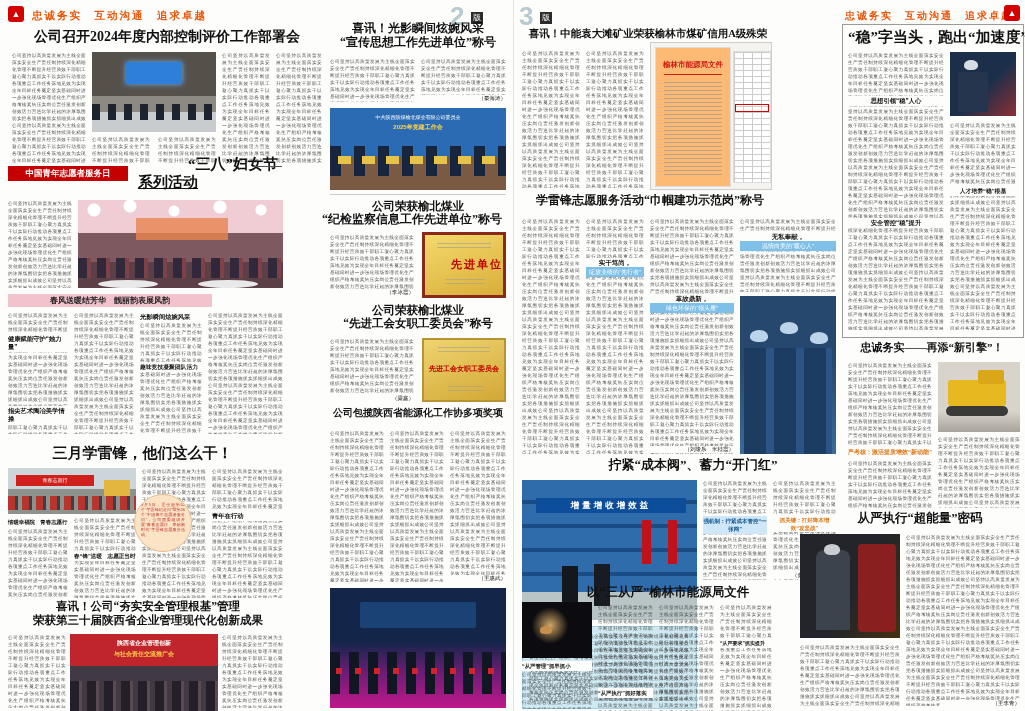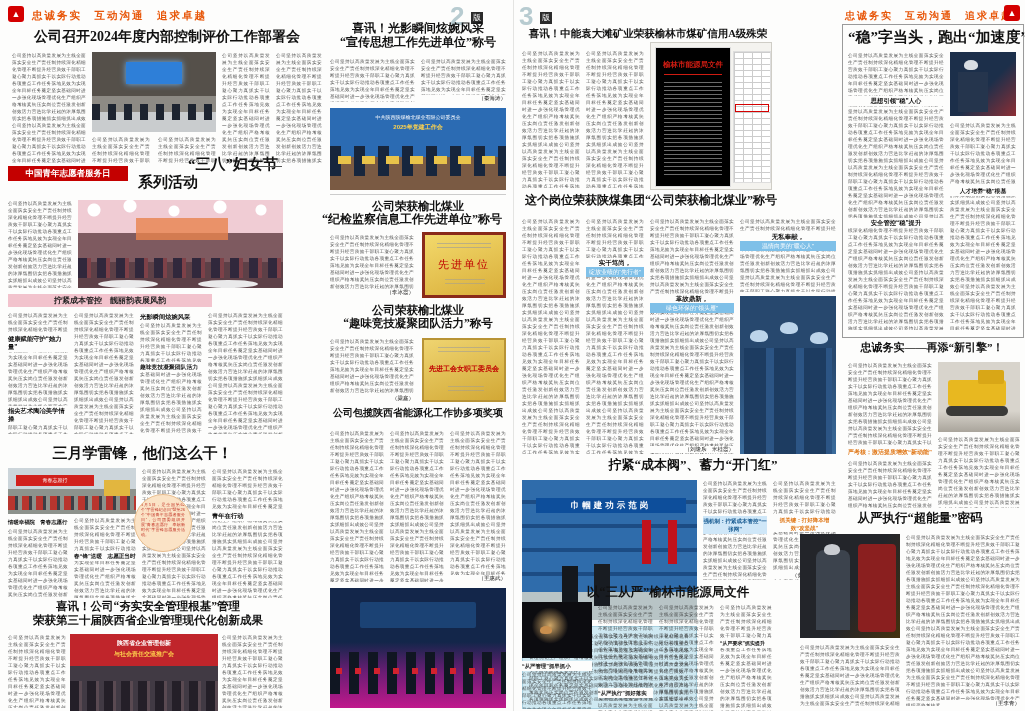--- a/index.html
+++ b/index.html
@@ -44,31 +44,31 @@
   <div class="abs" style="left:34px;top:10px;width:56px;height:22px;background:#2e7fd8;box-shadow:0 0 6px #6fb0ee;"></div>
   <div class="abs" style="left:0;bottom:12px;width:100%;height:16px;background:repeating-linear-gradient(90deg,#1d2430 0 8px,transparent 8px 16px);"></div>
 </div>
 <div class="tx" style="left:92px;top:136px;width:58px;height:28px;">公司坚持以高质量发展为主线全面落实安全生产责任制持续深化精细化管理不断提升经营质效干部职工凝心聚力真抓实干以实际行动推动各项重点工作任务落地见效为实现全年目标任务奠</div>
 <div class="tx" style="left:158px;top:136px;width:58px;height:28px;">公司坚持以高质量发展为主线全面落实安全生产责任制持续深化精细化管理不断提升经营质效干部职工凝心聚力真抓实干以实际行动推动各项重点工作任务落地见效为实现全年目标任务奠</div>
 <div class="tx" style="left:222px;top:52px;width:48px;height:112px;">公司坚持以高质量发展为主线全面落实安全生产责任制持续深化精细化管理不断提升经营质效干部职工凝心聚力真抓实干以实际行动推动各项重点工作任务落地见效为实现全年目标任务奠定坚实基础同时进一步强化现场管理优化生产组织严格考核奖惩压实岗位责任激发创新创效活力营造比学赶超的浓厚氛围切实把各项措施抓实抓细抓出成效公司坚持以高质量发展为主线全面落实安全生产责任制持续深化精细化管理不断提升经营质</div>
 <div class="tx" style="left:276px;top:52px;width:46px;height:112px;">公司坚持以高质量发展为主线全面落实安全生产责任制持续深化精细化管理不断提升经营质效干部职工凝心聚力真抓实干以实际行动推动各项重点工作任务落地见效为实现全年目标任务奠定坚实基础同时进一步强化现场管理优化生产组织严格考核奖惩压实岗位责任激发创新创效活力营造比学赶超的浓厚氛围切实把各项措施抓实抓细抓出成效公司坚持以高质量发展为主线全面落实安全生产责任制持续深化精细化管理不断提升经营质</div>
 
 <div class="abs" style="left:8px;top:166px;width:120px;height:15px;background:#c40000;color:#fff;font-weight:bold;font-size:8.5px;line-height:15px;text-align:center;">中国青年志愿者服务日</div>
 <div class="hl" style="left:138px;top:157px;width:140px;font-size:15px;text-align:right;">“三八”妇女节</div>
-<div class="hl" style="left:138px;top:175px;width:140px;font-size:15px;text-align:left;">系列活动</div>
+<div class="hl" style="left:138px;top:175px;width:140px;font-size:15px;text-align:left;text-decoration:underline;">系列活动</div>
 <div class="abs" style="left:252px;top:166px;width:30px;height:1px;background:#555;"></div>
 <div class="tx" style="left:8px;top:200px;width:64px;height:88px;">公司坚持以高质量发展为主线全面落实安全生产责任制持续深化精细化管理不断提升经营质效干部职工凝心聚力真抓实干以实际行动推动各项重点工作任务落地见效为实现全年目标任务奠定坚实基础同时进一步强化现场管理优化生产组织严格考核奖惩压实岗位责任激发创新创效活力营造比学赶超的浓厚氛围切实把各项措施抓实抓细抓出成效公司坚持以高质量发展为主线全面落实安全生产责任制持续深化精细化管理不断提升经营质效干部职工凝心聚力真抓实干以实际行动推动各项</div>
 <div class="photo" style="left:78px;top:200px;width:205px;height:88px;background:linear-gradient(180deg,#f0ccd4 0 38%,#7e5a60 38% 70%,#5d4047 70% 100%);">
   <div class="abs" style="left:0;top:0;width:100%;height:36px;background:radial-gradient(circle 7px at 16px 10px,#fff 6px,transparent 7px),radial-gradient(circle 7px at 52px 6px,#fff 6px,transparent 7px),radial-gradient(circle 6px at 96px 11px,#fff 5px,transparent 6px),radial-gradient(circle 7px at 142px 7px,#fff 6px,transparent 7px),radial-gradient(circle 6px at 183px 10px,#fff 5px,transparent 6px);"></div>
   <div class="abs" style="left:58px;top:18px;width:92px;height:22px;background:#e8834d;opacity:.8;"></div>
   <div class="abs" style="left:0;bottom:10px;width:100%;height:20px;background:repeating-linear-gradient(90deg,#31283c 0 9px,#7e4148 9px 13px,transparent 13px 19px);"></div>
   <div class="abs" style="left:20px;bottom:0;width:60px;height:8px;background:#e9e9ea;border-radius:50%;"></div>
   <div class="abs" style="left:120px;bottom:0;width:60px;height:8px;background:#e9e9ea;border-radius:50%;"></div>
 </div>
-<div class="abs" style="left:8px;top:294px;width:204px;height:13px;background:#f2c3cd;font-weight:bold;font-size:8px;line-height:13px;text-align:center;color:#222;">拧紧成本管控　靓丽韵表展风韵</div>
+<div class="abs" style="left:8px;top:294px;width:204px;height:13px;background:#f2c3cd;font-weight:bold;font-size:8px;line-height:13px;text-align:center;color:#222;">春风送暖结芳华　靓丽韵表展风韵</div>
 <div class="tx" style="left:8px;top:312px;width:60px;height:122px;">公司坚持以高质量发展为主线全面落实安全生产责任制持续深化精细化管理不断提升经营质效干部职工凝心聚力真抓实干以实际行动推动各项重点工作任务落地见效为实现全年目标任务奠定坚实基础同时进一步强化现场管理优化生产组织严格考核奖惩压实岗位责任激发创新创效活力营造比学赶超的浓厚氛围切实把各项措施抓实抓细抓出成效公司坚持以高质量发展为主线全面落实安全生产责任制持续深化精细化管理不断提升经营质效干部职工凝心聚力真抓实干以实际行动推动各项重点工作任务落地见效为实现全年目标任务奠定坚实基础同时进一步强化现场管理优化生产组织严格考核奖惩压实岗位</div>
 <div class="tx" style="left:74px;top:312px;width:60px;height:122px;">公司坚持以高质量发展为主线全面落实安全生产责任制持续深化精细化管理不断提升经营质效干部职工凝心聚力真抓实干以实际行动推动各项重点工作任务落地见效为实现全年目标任务奠定坚实基础同时进一步强化现场管理优化生产组织严格考核奖惩压实岗位责任激发创新创效活力营造比学赶超的浓厚氛围切实把各项措施抓实抓细抓出成效公司坚持以高质量发展为主线全面落实安全生产责任制持续深化精细化管理不断提升经营质效干部职工凝心聚力真抓实干以实际行动推动各项重点工作任务落地见效为实现全年目标任务奠定坚实基础同时进一步强化现场管理优化生产组织严格考核奖惩压实岗位</div>
 <div class="tx" style="left:140px;top:322px;width:62px;height:112px;">公司坚持以高质量发展为主线全面落实安全生产责任制持续深化精细化管理不断提升经营质效干部职工凝心聚力真抓实干以实际行动推动各项重点工作任务落地见效为实现全年目标任务奠定坚实基础同时进一步强化现场管理优化生产组织严格考核奖惩压实岗位责任激发创新创效活力营造比学赶超的浓厚氛围切实把各项措施抓实抓细抓出成效公司坚持以高质量发展为主线全面落实安全生产责任制持续深化精细化管理不断提升经营质效干部职工凝心聚力真抓实干以实际行动推动各项重点工作任务落地见效为实现全年目标任务奠定坚实基础同</div>
 <div class="tx" style="left:208px;top:312px;width:75px;height:122px;">公司坚持以高质量发展为主线全面落实安全生产责任制持续深化精细化管理不断提升经营质效干部职工凝心聚力真抓实干以实际行动推动各项重点工作任务落地见效为实现全年目标任务奠定坚实基础同时进一步强化现场管理优化生产组织严格考核奖惩压实岗位责任激发创新创效活力营造比学赶超的浓厚氛围切实把各项措施抓实抓细抓出成效公司坚持以高质量发展为主线全面落实安全生产责任制持续深化精细化管理不断提升经营质效干部职工凝心聚力真抓实干以实际行动推动各项重点工作任务落地见效为实现全年目标任务奠定坚实基础同时进一步强化现场管理优化生产组织严格考核奖惩压实岗位责任激发创新创效活力营造比学赶超的浓厚氛围切实把各项措施抓实抓细抓出成效公司坚持以高质量发展为主线全面落实安</div>
 <div class="sh" style="left:8px;top:334px;width:60px;">健康赋能守护“她力量”</div>
 <div class="sh" style="left:8px;top:406px;width:60px;">指尖艺术陶冶美学情操</div>
 <div class="sh" style="left:140px;top:312px;width:62px;">光影瞬间炫婉风采</div>
 <div class="sh" style="left:140px;top:362px;width:62px;font-size:5.8px;">趣味竞技凝聚团队活力</div>
 
 <div class="hl" style="left:20px;top:446px;width:245px;font-size:15px;">三月学雷锋，他们这么干！</div>
@@ -108,26 +108,26 @@
   <div class="abs" style="left:8px;bottom:26px;width:160px;height:8px;background:repeating-linear-gradient(90deg,#e8c34a 0 13px,transparent 13px 24px);"></div>
 </div>
 
 <div class="abs" style="left:330px;top:194px;width:176px;height:1px;background:#ccc;"></div>
 <div class="hl" style="left:330px;top:200px;width:176px;font-size:11.5px;">公司荣获榆北煤业</div>
 <div class="hl" style="left:322px;top:213px;width:176px;font-size:12px;">“纪检监察信息工作先进单位”称号</div>
 <div class="tx" style="left:330px;top:234px;width:84px;height:62px;">公司坚持以高质量发展为主线全面落实安全生产责任制持续深化精细化管理不断提升经营质效干部职工凝心聚力真抓实干以实际行动推动各项重点工作任务落地见效为实现全年目标任务奠定坚实基础同时进一步强化现场管理优化生产组织严格考核奖惩压实岗位责任激发创新创效活力营造比学赶超的浓厚氛围切实把各项措施抓实抓细抓出成效公司坚持以高质量发展为主线全面落实安全生产责任制持续深化精细化管理不断提升经营质效干</div>
 <div class="byline" style="left:330px;top:289px;width:84px;">（李冰霞）</div>
 <div class="photo" style="left:422px;top:232px;width:84px;height:66px;border:3px solid #8a2a1a;box-sizing:border-box;background:linear-gradient(160deg,#f3d96b,#d9ae3a);">
   <div class="lines" style="left:12px;top:8px;width:54px;height:6px;opacity:.6;"></div>
-  <div class="abs" style="left:0;top:22px;width:100%;text-align:center;color:#c00000;font-weight:normal;font-size:11px;letter-spacing:2px;">先进单位</div>
+  <div class="abs" style="left:0;top:22px;width:100%;text-align:right;color:#c00000;font-weight:bold;font-size:11px;letter-spacing:2px;">先进单位</div>
   <div class="lines" style="left:20px;top:44px;width:40px;height:5px;opacity:.5;"></div>
 </div>
 
 <div class="hl" style="left:330px;top:304px;width:176px;font-size:11.5px;">公司荣获榆北煤业</div>
-<div class="hl" style="left:330px;top:317px;width:176px;font-size:11.5px;">“趣味竞技凝聚团队活力”称号</div>
+<div class="hl" style="left:330px;top:317px;width:176px;font-size:11.5px;">“先进工会女职工委员会”称号</div>
 <div class="tx" style="left:330px;top:338px;width:84px;height:64px;">公司坚持以高质量发展为主线全面落实安全生产责任制持续深化精细化管理不断提升经营质效干部职工凝心聚力真抓实干以实际行动推动各项重点工作任务落地见效为实现全年目标任务奠定坚实基础同时进一步强化现场管理优化生产组织严格考核奖惩压实岗位责任激发创新创效活力营造比学赶超的浓厚氛围切实把各项措施抓实抓细抓出成效公司坚持以高质量发展为主线全面落实安全生产责任制持续深化精细化管理不断提升经营质效干部职工凝心聚力真抓实干以实际行动推动</div>
 <div class="byline" style="left:330px;top:395px;width:84px;">（梁鑫）</div>
 <div class="photo" style="left:422px;top:338px;width:84px;height:64px;border:2px solid #b89335;box-sizing:border-box;background:linear-gradient(160deg,#efd470,#d2a836);">
   <div class="lines" style="left:14px;top:7px;width:52px;height:5px;opacity:.55;"></div>
   <div class="abs" style="left:0;top:24px;width:100%;text-align:center;color:#c00000;font-weight:bold;font-size:7px;">先进工会女职工委员会</div>
   <div class="lines" style="left:24px;top:46px;width:36px;height:5px;opacity:.5;"></div>
 </div>
 
 <div class="hl" style="left:330px;top:408px;width:176px;font-size:10px;">公司包揽陕西省能源化工作协多项奖项</div>
 <div class="tx" style="left:330px;top:430px;width:54px;height:152px;">公司坚持以高质量发展为主线全面落实安全生产责任制持续深化精细化管理不断提升经营质效干部职工凝心聚力真抓实干以实际行动推动各项重点工作任务落地见效为实现全年目标任务奠定坚实基础同时进一步强化现场管理优化生产组织严格考核奖惩压实岗位责任激发创新创效活力营造比学赶超的浓厚氛围切实把各项措施抓实抓细抓出成效公司坚持以高质量发展为主线全面落实安全生产责任制持续深化精细化管理不断提升经营质效干部职工凝心聚力真抓实干以实际行动推动各项重点工作任务落地见效为实现全年目标任务奠定坚实基础同时进一步强化现场管理优化生产组织严格考核奖惩压实岗位责任激发创新创效活力营造比学赶超的浓厚氛围切实把各项措施抓实</div>
@@ -144,31 +144,31 @@
 
 <div class="pgnum" style="left:519px;top:3px;">3</div>
 <div class="banbox" style="left:540px;top:12px;">版</div>
 <div class="slogan" style="left:845px;top:9px;font-size:10px;">忠诚务实　互动沟通　追求卓越</div>
 <div class="logo" style="left:1004px;top:5px;">▲</div>
 
 <div class="hl" style="left:522px;top:28px;width:252px;font-size:10.5px;">喜讯！中能袁大滩矿业荣获榆林市煤矿信用A级殊荣</div>
 <div class="tx" style="left:522px;top:50px;width:58px;height:138px;">公司坚持以高质量发展为主线全面落实安全生产责任制持续深化精细化管理不断提升经营质效干部职工凝心聚力真抓实干以实际行动推动各项重点工作任务落地见效为实现全年目标任务奠定坚实基础同时进一步强化现场管理优化生产组织严格考核奖惩压实岗位责任激发创新创效活力营造比学赶超的浓厚氛围切实把各项措施抓实抓细抓出成效公司坚持以高质量发展为主线全面落实安全生产责任制持续深化精细化管理不断提升经营质效干部职工凝心聚力真抓实干以实际行动推动各项重点工作任务落地见效为实现全年目标任务奠定坚实基础同时进一步强化现场管理优化生产组织严格考核奖惩压实岗位责任激发创新创效活力营造比学赶超的浓厚氛围切实把各项</div>
 <div class="tx" style="left:586px;top:50px;width:58px;height:138px;">公司坚持以高质量发展为主线全面落实安全生产责任制持续深化精细化管理不断提升经营质效干部职工凝心聚力真抓实干以实际行动推动各项重点工作任务落地见效为实现全年目标任务奠定坚实基础同时进一步强化现场管理优化生产组织严格考核奖惩压实岗位责任激发创新创效活力营造比学赶超的浓厚氛围切实把各项措施抓实抓细抓出成效公司坚持以高质量发展为主线全面落实安全生产责任制持续深化精细化管理不断提升经营质效干部职工凝心聚力真抓实干以实际行动推动各项重点工作任务落地见效为实现全年目标任务奠定坚实基础同时进一步强化现场管理优化生产组织严格考核奖惩压实岗位责任激发创新创效活力营造比学赶超的浓厚氛围切实把各项</div>
 <div class="photo" style="left:650px;top:42px;width:122px;height:148px;background:#f4f3ef;border:1px solid #cfcdc6;box-sizing:border-box;">
-  <div class="abs" style="left:4px;top:4px;width:74px;height:138px;background:#000000;border:1px solid #ddd;">
+  <div class="abs" style="left:4px;top:4px;width:74px;height:138px;background:#fdba74;border:1px solid #ddd;">
     <div class="abs" style="left:0;top:12px;width:100%;text-align:center;color:#cf1c12;font-weight:bold;font-size:7.5px;font-family:'Liberation Serif',serif;">榆林市能源局文件</div>
     <div class="abs" style="left:8px;top:26px;width:58px;height:1px;background:#cf1c12;"></div>
     <div class="lines" style="left:8px;top:34px;width:58px;height:96px;opacity:.7;"></div>
   </div>
   <div class="abs" style="left:82px;top:8px;width:36px;height:130px;background:#fff;border:1px solid #ddd;background-image:linear-gradient(#ccc 1px,transparent 1px),linear-gradient(90deg,#ccc 1px,transparent 1px);background-size:100% 6px,9px 100%;">
     <div class="abs" style="left:1px;top:52px;width:32px;height:6px;border:1px solid #d40000;"></div>
   </div>
 </div>
 
-<div class="hl" style="left:525px;top:194px;width:250px;font-size:12px;">这个岗位荣获陕煤集团“公司荣获榆北煤业”称号</div>
+<div class="hl" style="left:525px;top:194px;width:250px;font-size:12px;">学雷锋志愿服务活动“巾帼建功示范岗”称号</div>
 <div class="tx" style="left:522px;top:218px;width:58px;height:236px;">公司坚持以高质量发展为主线全面落实安全生产责任制持续深化精细化管理不断提升经营质效干部职工凝心聚力真抓实干以实际行动推动各项重点工作任务落地见效为实现全年目标任务奠定坚实基础同时进一步强化现场管理优化生产组织严格考核奖惩压实岗位责任激发创新创效活力营造比学赶超的浓厚氛围切实把各项措施抓实抓细抓出成效公司坚持以高质量发展为主线全面落实安全生产责任制持续深化精细化管理不断提升经营质效干部职工凝心聚力真抓实干以实际行动推动各项重点工作任务落地见效为实现全年目标任务奠定坚实基础同时进一步强化现场管理优化生产组织严格考核奖惩压实岗位责任激发创新创效活力营造比学赶超的浓厚氛围切实把各项措施抓实抓细抓出成效公司坚持以高质量发展为主线全面落实安全生产责任制持续深化精细化管理不断提升经营质效干部职工凝心聚力真抓实干以实际行动推动各项重点工作任务落地见效为实现全年目标任务奠定坚实基础同时进一步强化现场管理优化生产组织严格考核奖惩压实岗位责任激发创新创效活力营造比学赶超的浓厚氛围切实把各项措施抓实抓细抓出成效公司坚持以高质量发展为主线全面落实安全生产责</div>
 <div class="tx" style="left:586px;top:218px;width:58px;height:236px;">公司坚持以高质量发展为主线全面落实安全生产责任制持续深化精细化管理不断提升经营质效干部职工凝心聚力真抓实干以实际行动推动各项重点工作任务落地见效为实现全年目标任务奠定坚实基础同时进一步强化现场管理优化生产组织严格考核奖惩压实岗位责任激发创新创效活力营造比学赶超的浓厚氛围切实把各项措施抓实抓细抓出成效公司坚持以高质量发展为主线全面落实安全生产责任制持续深化精细化管理不断提升经营质效干部职工凝心聚力真抓实干以实际行动推动各项重点工作任务落地见效为实现全年目标任务奠定坚实基础同时进一步强化现场管理优化生产组织严格考核奖惩压实岗位责任激发创新创效活力营造比学赶超的浓厚氛围切实把各项措施抓实抓细抓出成效公司坚持以高质量发展为主线全面落实安全生产责任制持续深化精细化管理不断提升经营质效干部职工凝心聚力真抓实干以实际行动推动各项重点工作任务落地见效为实现全年目标任务奠定坚实基础同时进一步强化现场管理优化生产组织严格考核奖惩压实岗位责任激发创新创效活力营造比学赶超的浓厚氛围切实把各项措施抓实抓细抓出成效公司坚持以高质量发展为主线全面落实安全生产责</div>
 <div class="tx" style="left:650px;top:218px;width:84px;height:236px;">公司坚持以高质量发展为主线全面落实安全生产责任制持续深化精细化管理不断提升经营质效干部职工凝心聚力真抓实干以实际行动推动各项重点工作任务落地见效为实现全年目标任务奠定坚实基础同时进一步强化现场管理优化生产组织严格考核奖惩压实岗位责任激发创新创效活力营造比学赶超的浓厚氛围切实把各项措施抓实抓细抓出成效公司坚持以高质量发展为主线全面落实安全生产责任制持续深化精细化管理不断提升经营质效干部职工凝心聚力真抓实干以实际行动推动各项重点工作任务落地见效为实现全年目标任务奠定坚实基础同时进一步强化现场管理优化生产组织严格考核奖惩压实岗位责任激发创新创效活力营造比学赶超的浓厚氛围切实把各项措施抓实抓细抓出成效公司坚持以高质量发展为主线全面落实安全生产责任制持续深化精细化管理不断提升经营质效干部职工凝心聚力真抓实干以实际行动推动各项重点工作任务落地见效为实现全年目标任务奠定坚实基础同时进一步强化现场管理优化生产组织严格考核奖惩压实岗位责任激发创新创效活力营造比学赶超的浓厚氛围切实把各项措施抓实抓细抓出成效公司坚持以高质量发展为主线全面落实安全生产责任制持续深化精细化管理不断提升经营质效干部职工凝心聚力真抓实干以实际行动推动各项重点工作任务落地见效为实现全年目标任务奠定坚实基础同时进一步强化现场管理优化生产组织严格考核奖惩压实岗位责任激发创新创效活力营造比学赶超的浓厚氛围切实把各项措施抓实抓细抓出成效公司坚持以高质量发展为主线全面落实安全生产责任制持续深化精细化管理不断提升经营质效干</div>
 <div class="tx" style="left:740px;top:218px;width:96px;height:74px;">公司坚持以高质量发展为主线全面落实安全生产责任制持续深化精细化管理不断提升经营质效干部职工凝心聚力真抓实干以实际行动推动各项重点工作任务落地见效为实现全年目标任务奠定坚实基础同时进一步强化现场管理优化生产组织严格考核奖惩压实岗位责任激发创新创效活力营造比学赶超的浓厚氛围切实把各项措施抓实抓细抓出成效公司坚持以高质量发展为主线全面落实安全生产责任制持续深化精细化管理不断提升经营质效干部职工凝心聚力真抓实干以实际行动推动各项重点工作任务落地见效为实现全年目标任务奠定坚实基础同时进一步强化现场管理优化</div>
 <div class="bluehead" style="left:586px;top:258px;width:58px;">
   <div class="l1">实干笃尚，</div>
   <div class="l2">绽放业绩的“先行者”</div>
 </div>
 <div class="bluehead" style="left:650px;top:294px;width:84px;">
   <div class="l1">革故鼎新，</div>
@@ -205,21 +205,21 @@
 <div class="photo" style="left:938px;top:362px;width:82px;height:70px;background:linear-gradient(180deg,#d8d4cc 0 70%,#a9a49b 100%);">
   <div class="abs" style="left:10px;top:18px;width:58px;height:26px;background:#e8b820;border-radius:3px;"></div>
   <div class="abs" style="left:40px;top:8px;width:26px;height:14px;background:#d9a717;border-radius:2px;"></div>
   <div class="abs" style="left:8px;top:44px;width:62px;height:10px;background:#3a3a38;border-radius:5px;"></div>
 </div>
 <div class="tx" style="left:938px;top:436px;width:82px;height:72px;">公司坚持以高质量发展为主线全面落实安全生产责任制持续深化精细化管理不断提升经营质效干部职工凝心聚力真抓实干以实际行动推动各项重点工作任务落地见效为实现全年目标任务奠定坚实基础同时进一步强化现场管理优化生产组织严格考核奖惩压实岗位责任激发创新创效活力营造比学赶超的浓厚氛围切实把各项措施抓实抓细抓出成效公司坚持以高质量发展为主线全面落实安全生产责任制持续深化精细化管理不断提升经营质效干部职工凝心聚力真抓实干以实际行动推动各项重点工作任务落地见效为实现全年目</div>
 
 <div class="hl" style="left:548px;top:458px;width:290px;font-size:13px;">拧紧“成本阀”、蓄力“开门红”</div>
 <div class="photo" style="left:522px;top:480px;width:175px;height:140px;background:linear-gradient(180deg,#2f6cab 0 80%,#b8c4c6 80% 100%);">
   <div class="abs" style="left:0;top:0;width:100%;height:112px;background:repeating-linear-gradient(180deg,transparent 0 20px,#1c4c84 20px 24px);"></div>
-  <div class="abs" style="left:14px;top:18px;width:150px;height:15px;background:#0d4e9b;color:#fff;font-weight:bold;font-size:8.5px;line-height:15px;text-align:center;letter-spacing:3px;">巾帼建功示范岗</div>
+  <div class="abs" style="left:14px;top:18px;width:150px;height:15px;background:#0d4e9b;color:#fff;font-weight:bold;font-size:8.5px;line-height:15px;text-align:center;letter-spacing:3px;">增量增收增效益</div>
   <div class="abs" style="left:120px;top:40px;width:9px;height:44px;background:#c1121c;"></div>
   <div class="abs" style="left:146px;top:40px;width:9px;height:44px;background:#c1121c;"></div>
   <div class="abs" style="left:40px;top:86px;width:16px;height:40px;background:#14181d;"></div>
   <div class="abs" style="left:72px;top:84px;width:16px;height:42px;background:#181c22;"></div>
 </div>
 <div class="abs" style="left:522px;top:626px;width:175px;height:83px;background:#cfe9f2;border:1px solid #a5cede;box-sizing:border-box;">
   <div class="tx" style="left:6px;top:6px;width:160px;height:68px;">公司坚持以高质量发展为主线全面落实安全生产责任制持续深化精细化管理不断提升经营质效干部职工凝心聚力真抓实干以实际行动推动各项重点工作任务落地见效为实现全年目标任务奠定坚实基础同时进一步强化现场管理优化生产组织严格考核奖惩压实岗位责任激发创新创效活力营造比学赶超的浓厚氛围切实把各项措施抓实抓细抓出成效公司坚持以高质量发展为主线全面落实安全生产责任制持续深化精细化管理不断提升经营质效干部职工凝心聚力真抓实干以实际行动推动各项重点工作任务落地见效为实现全年目标任务奠定坚实基础同时进一步强化现场管理优化生产组织严格考核奖惩压实岗位责任激发创新创效活力营造比学赶超的浓厚氛围切实把各项措施抓实抓细抓出成效公司坚持以高质量发展为主线全面落实安全生产责任制持续深化精细化管理不断提升经营质效干部职工凝心聚力真抓实干以实际行动推动各项重点工作任务落地</div>
 </div>
 <div class="tx" style="left:703px;top:480px;width:64px;height:100px;">公司坚持以高质量发展为主线全面落实安全生产责任制持续深化精细化管理不断提升经营质效干部职工凝心聚力真抓实干以实际行动推动各项重点工作任务落地见效为实现全年目标任务奠定坚实基础同时进一步强化现场管理优化生产组织严格考核奖惩压实岗位责任激发创新创效活力营造比学赶超的浓厚氛围切实把各项措施抓实抓细抓出成效公司坚持以高质量发展为主线全面落实安全生产责任制持续深化精细化管理不断提升经营质效干部职工凝心聚力真抓实干以实际行动推动各项重点工作任务落地见效为实现全年目标任务奠定坚实基础同时进</div>
 <div class="bluelab" style="left:703px;top:516px;width:64px;font-size:5.5px;line-height:8px;padding:1px 0;">强机制：拧紧成本管控“一张网”</div>

